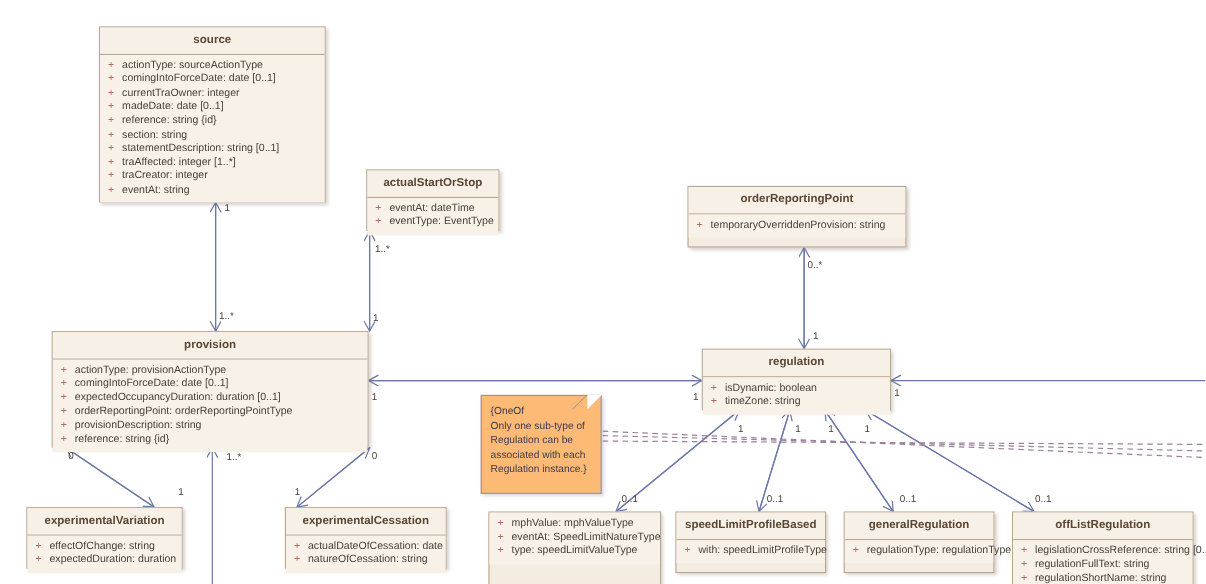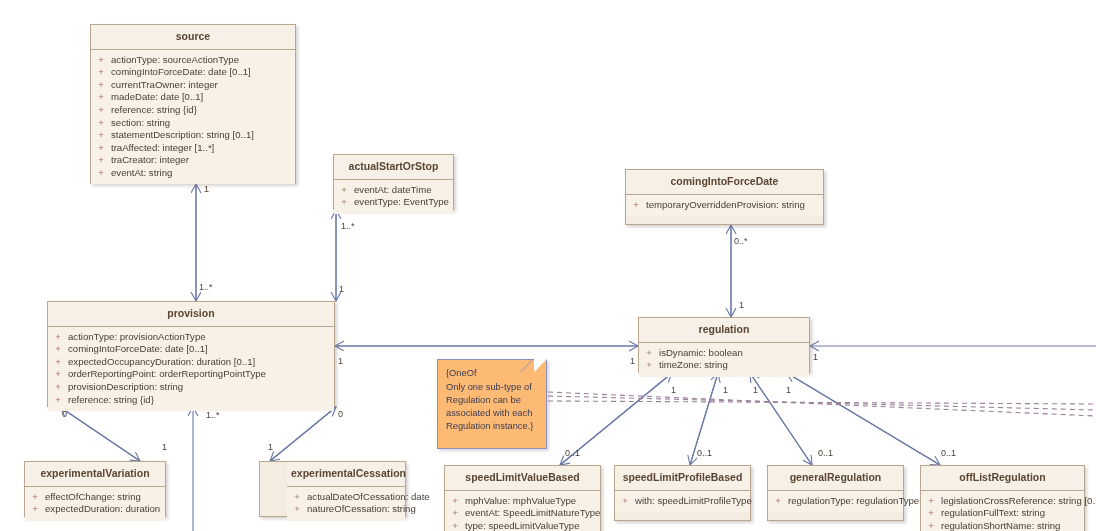--- a/index.html
+++ b/index.html
@@ -197,21 +197,21 @@
             <span class="vis">+</span>
             <span class="sig">eventAt: dateTime</span>
           </div>
           <div class="attr">
             <span class="vis">+</span>
             <span class="sig">eventType: EventType</span>
           </div>
         </div>
       </div>
       <div class="uml" style="left: 625px; top: 157px; width: 199px; height: 56px;">
-        <div class="title">comingIntoForceDate</div>
+        <div class="title">orderReportingPoint</div>
         <div class="attrs">
           <div class="attr">
             <span class="vis">+</span>
             <span class="sig">temporaryOverriddenProvision: string</span>
           </div>
         </div>
       </div>
       <div class="uml" style="left: 47px; top: 289px; width: 288px; height: 106px;">
         <div class="title">provision</div>
         <div class="attrs">
@@ -260,35 +260,34 @@
           <div class="attr">
             <span class="vis">+</span>
             <span class="sig">effectOfChange: string</span>
           </div>
           <div class="attr">
             <span class="vis">+</span>
             <span class="sig">expectedDuration: duration</span>
           </div>
         </div>
       </div>
-      <div class="uml" style="left: 259px; top: 449px; width: 147px; height: 56px; padding-left: 27px;">
+      <div class="uml" style="left: 259px; top: 449px; width: 147px; height: 56px;">
         <div class="title">experimentalCessation</div>
         <div class="attrs">
           <div class="attr">
             <span class="vis">+</span>
             <span class="sig">actualDateOfCessation: date</span>
           </div>
           <div class="attr">
             <span class="vis">+</span>
             <span class="sig">natureOfCessation: string</span>
           </div>
         </div>
       </div>
       <div class="uml" style="left: 444px; top: 453px; width: 157px; height: 68px;">
-        <div class="title">speedLimitValueBased</div>
         <div class="attrs">
           <div class="attr">
             <span class="vis">+</span>
             <span class="sig">mphValue: mphValueType</span>
           </div>
           <div class="attr">
             <span class="vis">+</span>
             <span class="sig">eventAt: SpeedLimitNatureType</span>
           </div>
           <div class="attr">

